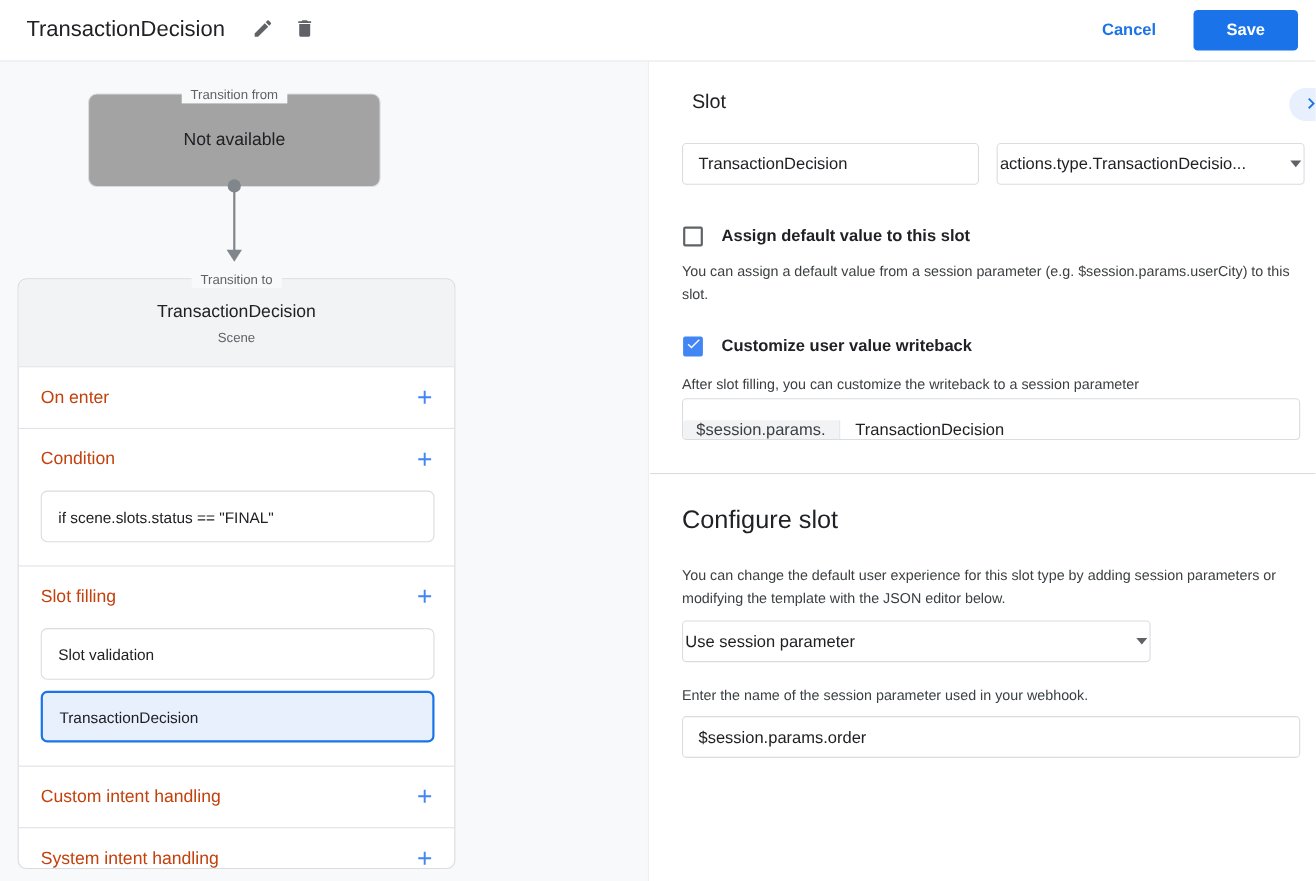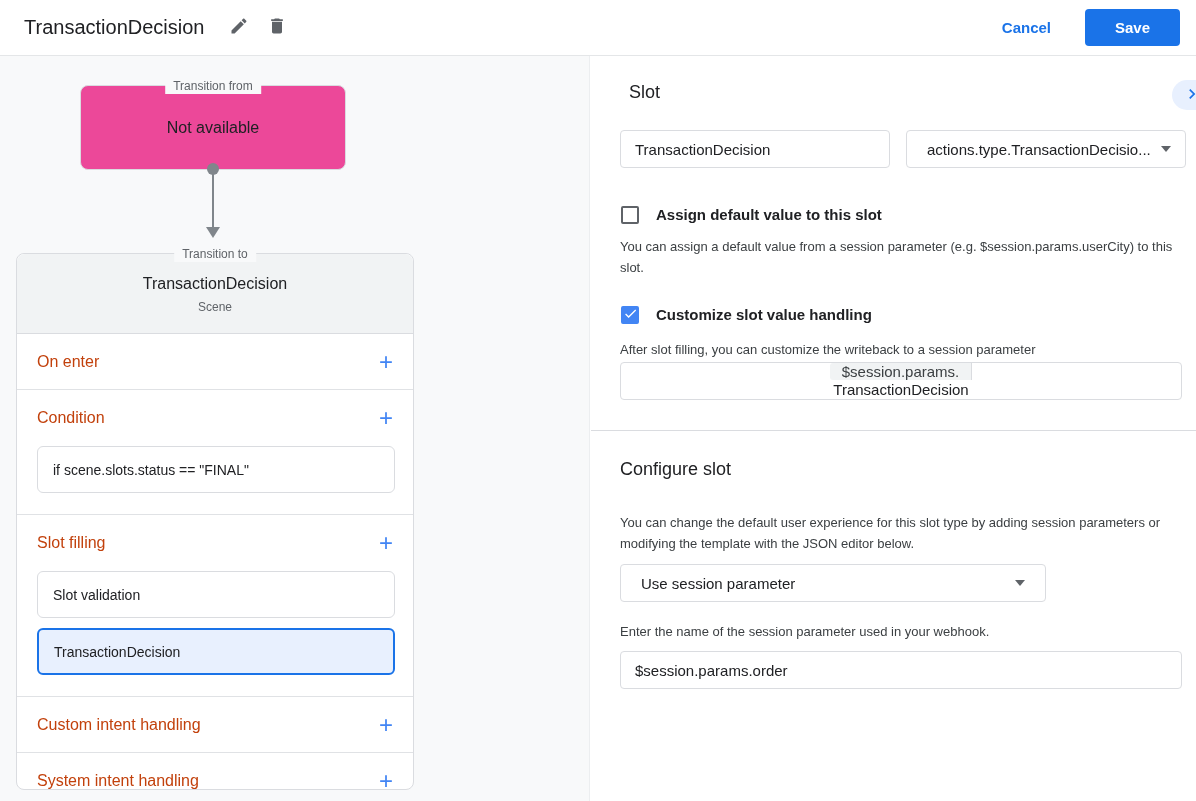--- a/index.html
+++ b/index.html
@@ -19,21 +19,21 @@
                 font-family:"Liberation Sans", sans-serif; margin-right:34px; cursor:pointer; }
   .save-btn { background:#1a73e8; border:none; color:#fff; font-size:15px; font-weight:700;
               font-family:"Liberation Sans", sans-serif; border-radius:4px; width:95px; height:37px; cursor:pointer; }
 
   
   .left-panel { position:absolute; top:56px; left:0; width:590px; height:745px; background:#f8f9fa;
                 border-right:1px solid #eceef0; }
   .legend { position:absolute; top:-8px; left:50%; transform:translateX(-50%); background:#f8f9fa;
             padding:0 8px; font-size:12px; color:#5f6368; white-space:nowrap; line-height:16px; }
 
-  .tf-box { position:absolute; left:80px; top:29px; width:266px; height:85px; background:#ec4899;
+  .tf-box { position:absolute; left:80px; top:29px; width:266px; height:85px; background:#a3a3a3;
             border:1px solid #dadce0; border-radius:8px; display:flex; align-items:center; justify-content:center; }
   .tf-text { font-size:16px; color:#202124; }
 
   .conn-dot { position:absolute; left:207px; top:107px; width:12px; height:12px; border-radius:50%; background:#80868b; }
   .conn-line { position:absolute; left:212px; top:117px; width:2px; height:56px; background:#80868b; }
   .conn-arrow { position:absolute; left:206px; top:171px; width:0; height:0;
                 border-left:7px solid transparent; border-right:7px solid transparent; border-top:11px solid #80868b; }
 
   .scene-card { position:absolute; left:16px; top:197px; width:398px; height:537px; background:#fff;
                 border:1px solid #dadce0; border-radius:8px; }
@@ -58,47 +58,47 @@
   .right-panel { position:absolute; top:56px; left:591px; width:605px; height:745px; background:#fff; }
   .rp-abs { position:absolute; }
   .h-slot { left:38px; top:26px; font-size:18px; color:#202124; font-weight:400; }
   .pill-btn { left:581px; top:24px; width:44px; height:30px; background:#e8f0fe; border:none; border-radius:15px;
               display:flex; align-items:center; padding-left:10px; cursor:pointer; }
   .pill-btn svg { fill:#1a73e8; width:20px; height:20px; }
 
   .text-input { border:1px solid #dadce0; border-radius:4px; background:#fff; display:flex; align-items:center;
                 padding:0 14px; font-size:15px; color:#202124; height:38px; }
   .dropdown { border:1px solid #dadce0; border-radius:4px; background:#fff; display:flex; align-items:center;
-              justify-content:space-between; padding:0 20px; font-size:15px; color:#202124; height:38px; cursor:pointer; }
+              justify-content:space-between; padding:0 2px; font-size:15px; color:#202124; height:38px; cursor:pointer; }
   .caret { width:0; height:0; border-left:5px solid transparent; border-right:5px solid transparent;
            border-top:6px solid #5f6368; margin-left:10px; flex:none; }
 
   .in-name { left:29px; top:74px; width:270px; }
   .dd-type { left:315px; top:74px; width:280px; }
 
   .checkbox { width:18px; height:18px; border:2px solid #5f6368; border-radius:2px; background:#fff; cursor:pointer; }
   .checkbox.checked { background:#4285f4; border-color:#4285f4; display:flex; align-items:center; justify-content:center; }
   .checkbox.checked svg { fill:#fff; width:15px; height:15px; }
   .cb1 { left:30px; top:150px; }
   .cb1-label { left:65px; top:150px; font-size:15px; font-weight:700; color:#202124; }
   .desc { font-size:13px; color:#3c4043; line-height:21px; }
   .desc1 { left:29px; top:180px; width:566px; }
   .cb2 { left:30px; top:250px; }
   .cb2-label { left:65px; top:250px; font-size:15px; font-weight:700; color:#202124; }
   .desc2 { left:29px; top:283px; width:566px; }
 
   .wb-group { left:29px; top:306px; width:562px; height:38px; border:1px solid #dadce0; border-radius:4px;
-              display:flex; align-items:center; background:#fff;flex-direction:column; }
+              display:flex; align-items:flex-end; background:#fff; }
   .wb-prefix { background:#f1f3f4; border-right:1px solid #dadce0; display:flex; align-items:center;
                padding:0 12px; font-size:15px; color:#3c4043; border-radius:3px 0 0 3px; flex:none; }
   .wb-value { display:flex; align-items:center; padding:0 14px; font-size:15px; color:#202124; flex:1; }
 
   .rp-divider { left:0; top:374px; width:605px; height:0; border-top:1px solid #dadce0; }
 
-  .h-config { left:29px; top:403px; font-size:18px; color:#202124; font-weight:400; }
+  .h-config { left:29px; top:403px; font-size:23px; color:#202124; font-weight:400; }
   .desc3 { left:29px; top:456px; width:574px; }
   .dd-mode { left:29px; top:508px; width:426px; }
   .param-label { left:29px; top:565px; }
   .in-param { left:29px; top:595px; width:562px; }
 </style>
 </head>
 <body>
 
 <div id="app">
 
@@ -199,21 +199,21 @@
     <div class="rp-abs cb1-label">Assign default value to this slot</div>
     <div class="rp-abs desc desc1">You can assign a default value from a session parameter (e.g. $session.params.userCity) to this slot.</div>
 
     <div class="rp-abs checkbox checked cb2">
       <span>
         <svg viewBox="0 0 24 24" width="15" height="15" fill="#ffffff">
             <path d="M9 16.17L4.83 12l-1.42 1.41L9 19 21 7l-1.41-1.41z"></path>
           </svg>
       </span>
     </div>
-    <div class="rp-abs cb2-label">Customize slot value handling</div>
+    <div class="rp-abs cb2-label">Customize user value writeback</div>
     <div class="rp-abs desc desc2">After slot filling, you can customize the writeback to a session parameter</div>
 
     <div class="rp-abs wb-group">
       <div class="wb-prefix">$session.params.</div>
       <div class="wb-value">TransactionDecision</div>
     </div>
 
     <div class="rp-abs rp-divider"></div>
 
     <div class="rp-abs h-config">Configure slot</div>

